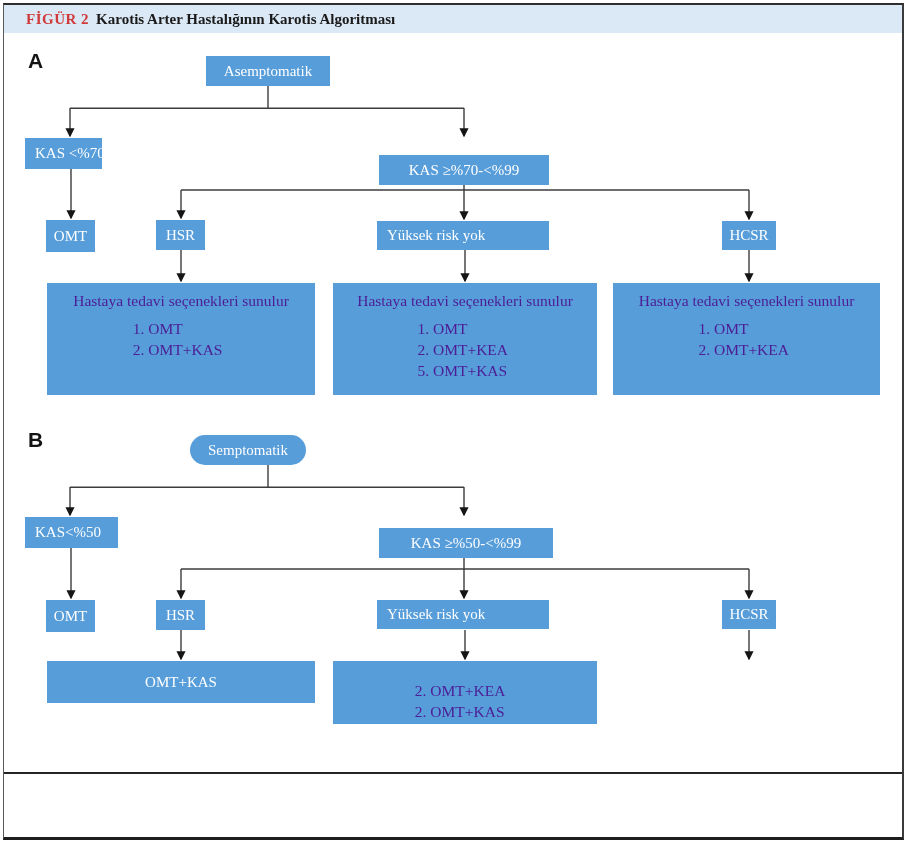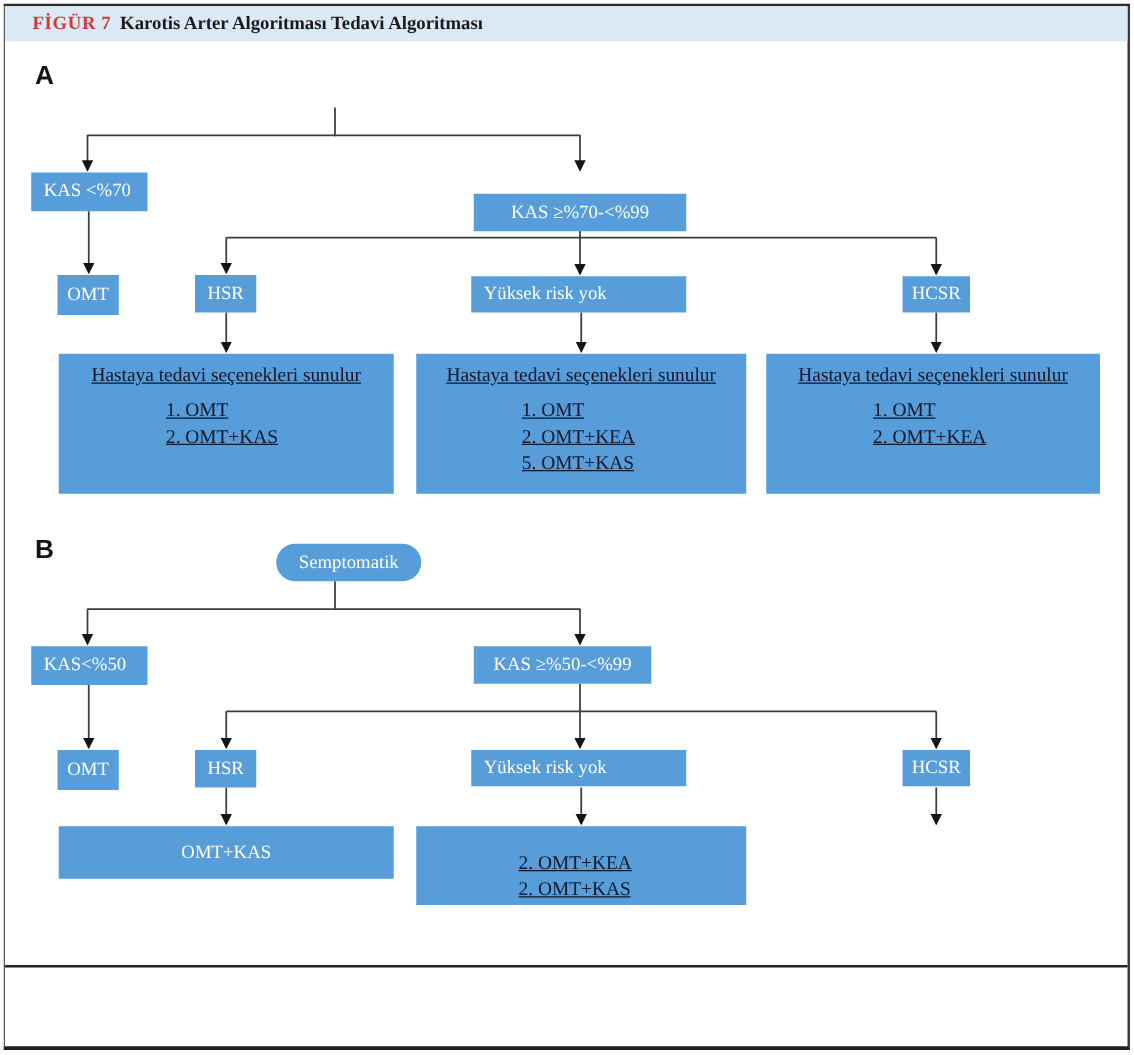--- a/index.html
+++ b/index.html
@@ -22,42 +22,42 @@
     position:absolute;font-family:"Liberation Sans",sans-serif;
     font-weight:bold;font-size:21px;color:#141414;
   }
   .node{
     position:absolute;background:var(--box-blue,#579dd9);color:#fff;
     display:flex;align-items:center;justify-content:center;
     font-size:15px;white-space:nowrap;box-sizing:border-box;
   }
   .node.left-align{justify-content:flex-start;padding-left:10px;}
   .bignode{
-    position:absolute;background:var(--box-blue,#579dd9);color:#0f172a;
-    font-size:15.5px;box-sizing:border-box;text-decoration:underline;
+    position:absolute;background:var(--box-blue,#579dd9);color:#4c1d95;
+    font-size:15.5px;box-sizing:border-box;
   }
   .bignode .bigtitle{text-align:center;padding-top:9px;}
   .bignode .optlist{margin-left:32%;margin-top:8px;}
   .bignode .opt{line-height:21px;}
   .listbox .optlist{margin-left:31%;margin-top:19px;}
   .listbox .opt{line-height:21px;font-size:15.5px;}
   #footer-divider{position:absolute;left:0;top:739px;width:898px;height:2px;background:#242424;}
   #footnote{
     position:absolute;left:24px;top:748px;
     font-family:"Liberation Sans",sans-serif;font-size:12.5px;color:#0c0c0c;
   }
 </style>
 </head>
 <body>
 
 <div id="frame">
 
   <div id="figure-header">
-    <span class="fig-label">FİGÜR 7</span>
-    <span class="fig-title">Karotis Arter Algoritması Tedavi Algoritması</span>
+    <span class="fig-label">FİGÜR 2</span>
+    <span class="fig-title">Karotis Arter Hastalığının Karotis Algoritması</span>
   </div>
 
   <div id="canvas">
 
     <svg id="connectors" viewBox="0 0 898 804" xmlns="http://www.w3.org/2000/svg">
       <defs>
         <marker id="arrow" viewBox="0 0 10 10" refX="8.5" refY="5" markerWidth="6.5" markerHeight="8" orient="auto-start-reverse">
           <path d="M0,0 L10,5 L0,10 z" fill="#151515"></path>
         </marker>
       </defs>
@@ -88,22 +88,23 @@
         <line x1="460" y1="536" x2="460" y2="565" marker-end="url(#arrow)"></line>
         <line x1="745" y1="536" x2="745" y2="565" marker-end="url(#arrow)"></line>
         <line x1="177" y1="597" x2="177" y2="626" marker-end="url(#arrow)"></line>
         <line x1="461" y1="597" x2="461" y2="626" marker-end="url(#arrow)"></line>
         <line x1="745" y1="597" x2="745" y2="626" marker-end="url(#arrow)"></line>
       </g>
     </svg>
 
     <div class="panel-label" style="left:24px;top:16px;">A</div>
 
+    <div class="node" style="left:202px;top:23px;width:124px;height:30px;">Asemptomatik</div>
 
-    <div class="node left-align" style="left:21px;top:105px;width:93px;height:31px;">KAS &lt;%70</div>
+    <div class="node left-align" style="left:21px;top:105px;width:77px;height:31px;">KAS &lt;%70</div>
 
     <div class="node" style="left:375px;top:122px;width:170px;height:30px;">KAS ≥%70-&lt;%99</div>
 
     <div class="node" style="left:42px;top:187px;width:49px;height:32px;">OMT</div>
 
     <div class="node" style="left:152px;top:187px;width:49px;height:30px;">HSR</div>
 
     <div class="node left-align" style="left:373px;top:188px;width:172px;height:29px;">Yüksek risk yok</div>
 
     <div class="node" style="left:718px;top:188px;width:54px;height:29px;">HCSR</div>
@@ -128,25 +129,25 @@
     <div class="bignode" style="left:609px;top:250px;width:267px;height:112px;">
       <div class="bigtitle">Hastaya tedavi seçenekleri sunulur</div>
       <div class="optlist">
         <div class="opt">1. OMT</div>
         <div class="opt">2. OMT+KEA</div>
       </div>
     </div>
 
     <div class="panel-label" style="left:24px;top:395px;">B</div>
 
-    <div class="node" style="left:217px;top:402px;width:116px;height:30px;border-radius:15px;">Semptomatik</div>
+    <div class="node" style="left:186px;top:402px;width:116px;height:30px;border-radius:15px;">Semptomatik</div>
 
     <div class="node left-align" style="left:21px;top:484px;width:93px;height:31px;">KAS&lt;%50</div>
 
-    <div class="node" style="left:375px;top:484px;width:142px;height:30px;">KAS ≥%50-&lt;%99</div>
+    <div class="node" style="left:375px;top:495px;width:174px;height:30px;">KAS ≥%50-&lt;%99</div>
 
     <div class="node" style="left:42px;top:567px;width:49px;height:32px;">OMT</div>
 
     <div class="node" style="left:152px;top:567px;width:49px;height:30px;">HSR</div>
 
     <div class="node left-align" style="left:373px;top:567px;width:172px;height:29px;">Yüksek risk yok</div>
 
     <div class="node" style="left:718px;top:567px;width:54px;height:29px;">HCSR</div>
 
     <div class="node" style="left:43px;top:628px;width:268px;height:42px;">OMT+KAS</div>

